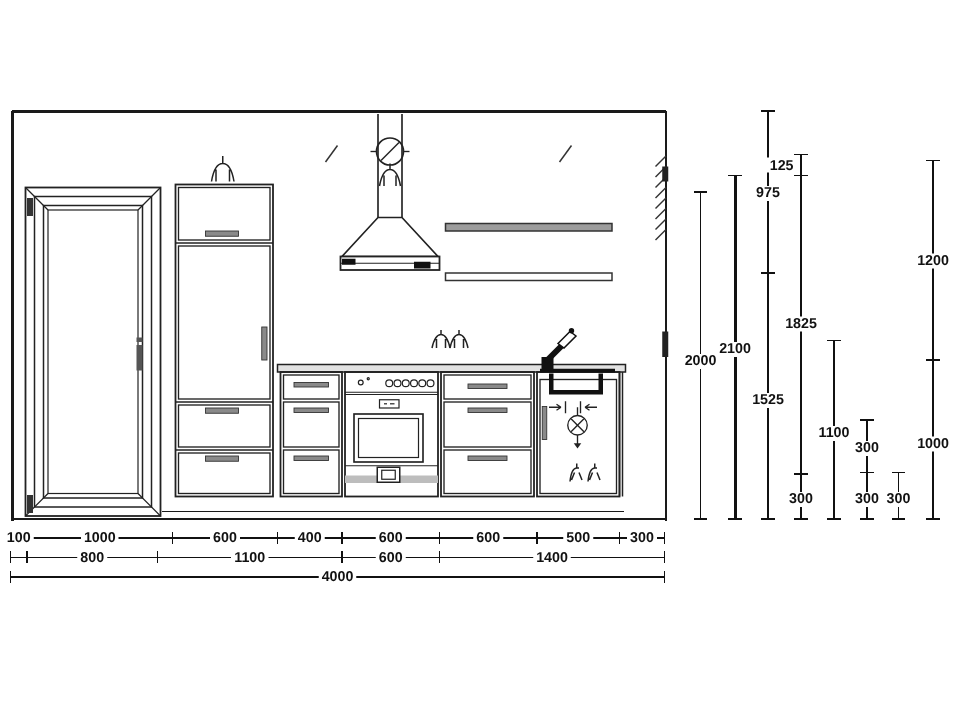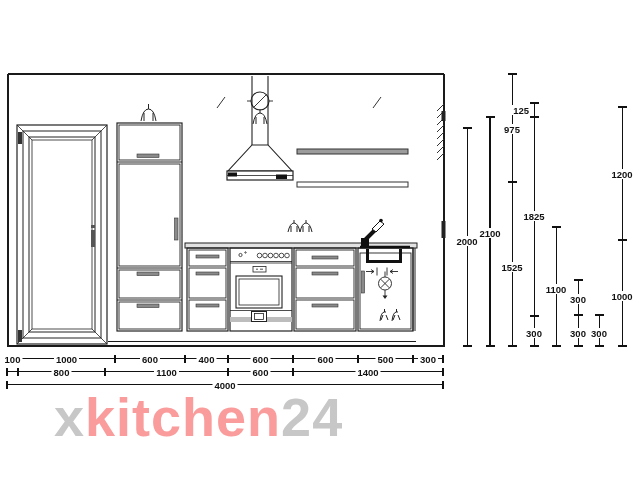--- a/index.html
+++ b/index.html
@@ -312,17 +312,14 @@
         <text class="lbl" x="578" y="333">300</text>
     <rect class="mask" x="589" y="328" width="20" height="10"></rect>
         <text class="lbl" x="599" y="333">300</text>
     <rect class="mask" x="609.5" y="169" width="25" height="10"></rect>
         <text class="lbl" x="622" y="174">1200</text>
     <rect class="mask" x="609.5" y="291" width="25" height="10"></rect>
         <text class="lbl" x="622" y="296">1000</text>
   </g>
 </svg>
 
-  <div class="watermark">
-    <span class="wm-gray">x</span><span class="wm-pink">kitchen</span><span class="wm-gray">24</span>
-  </div>
 
 </div>
 
 </body></html>

